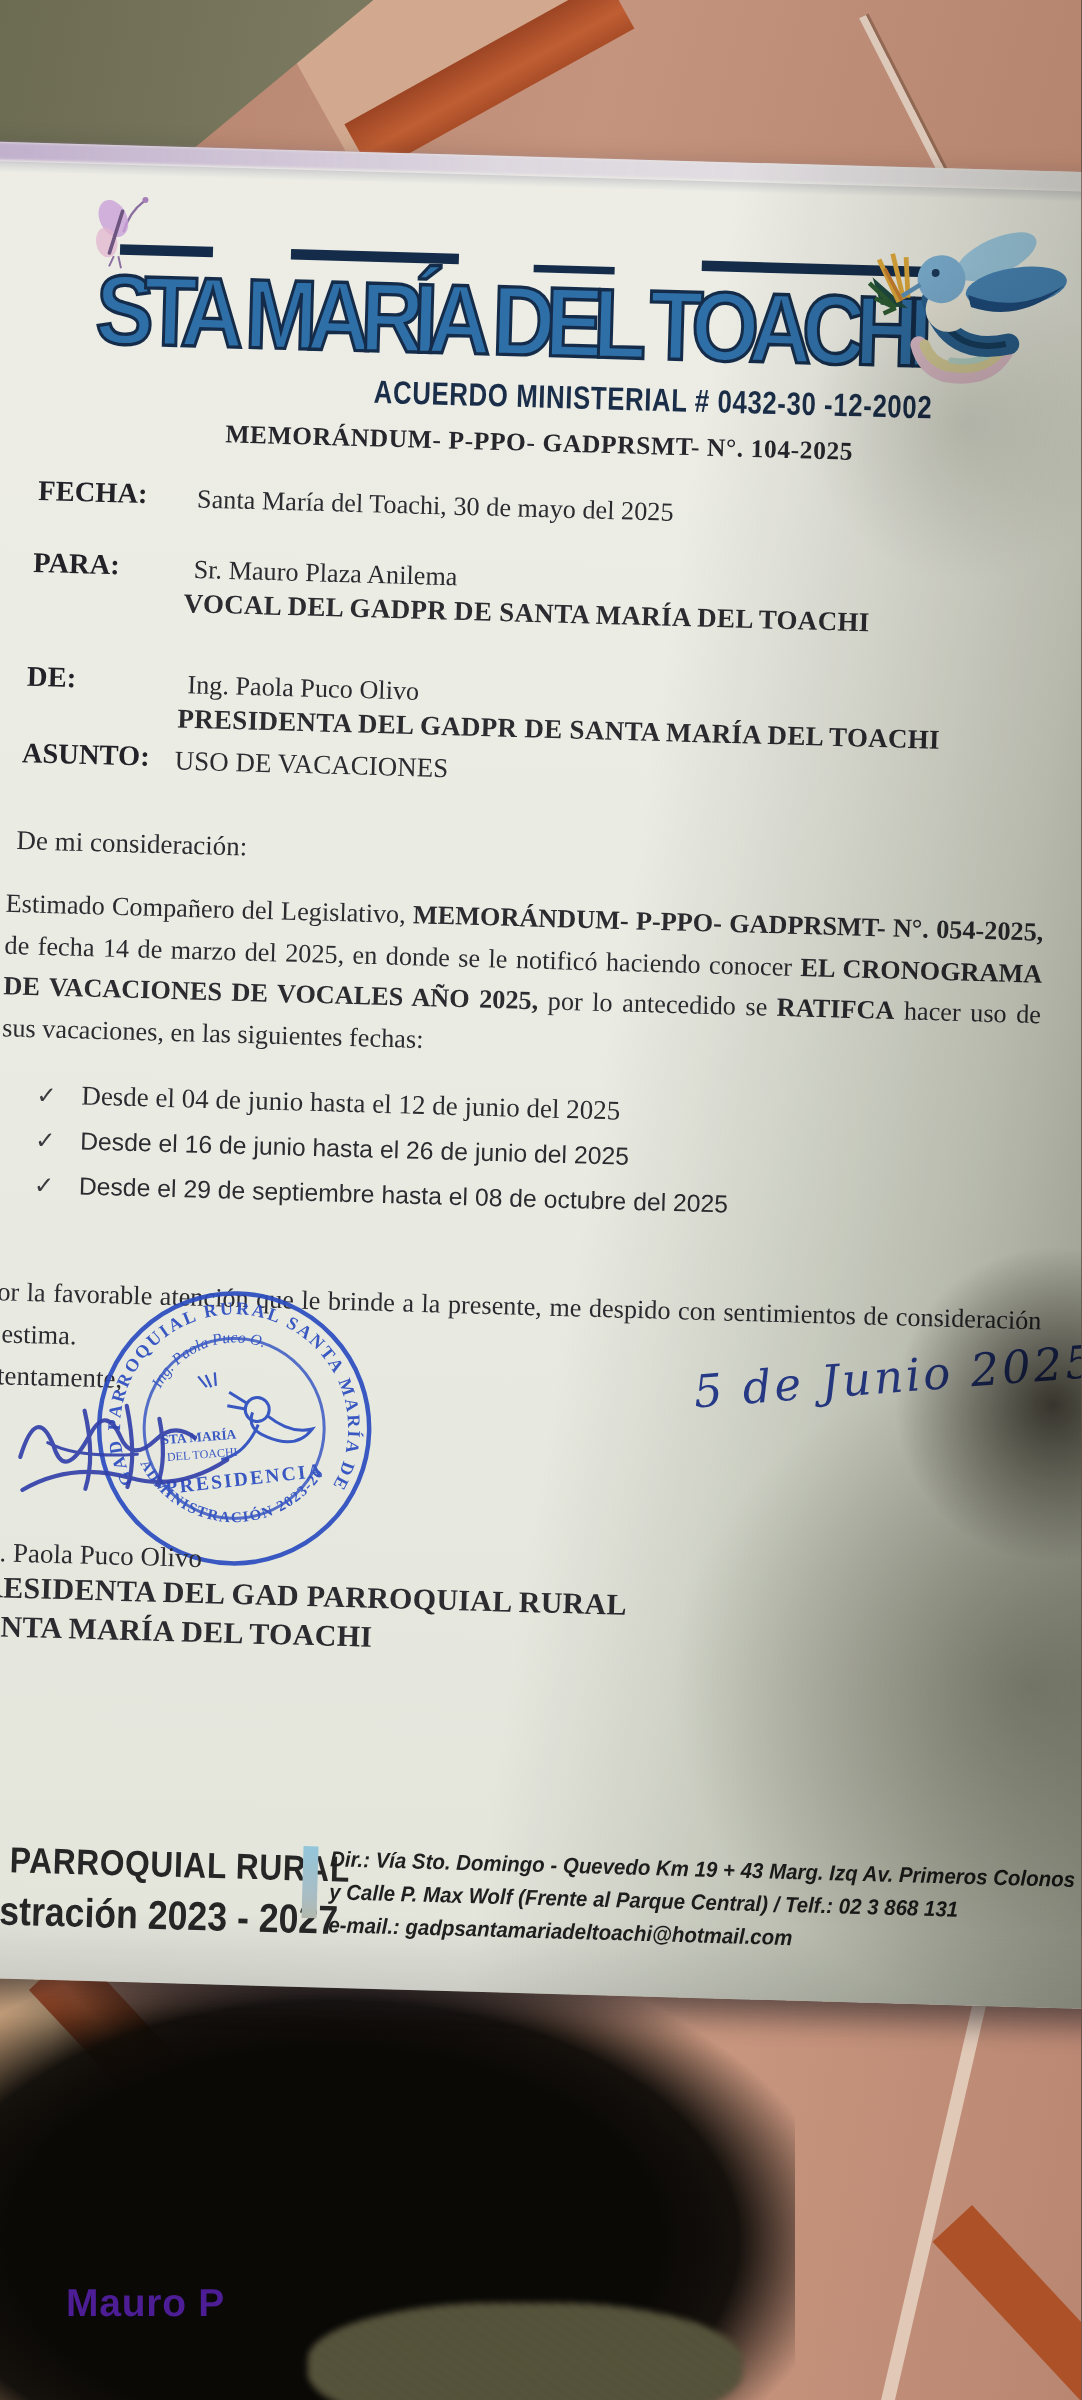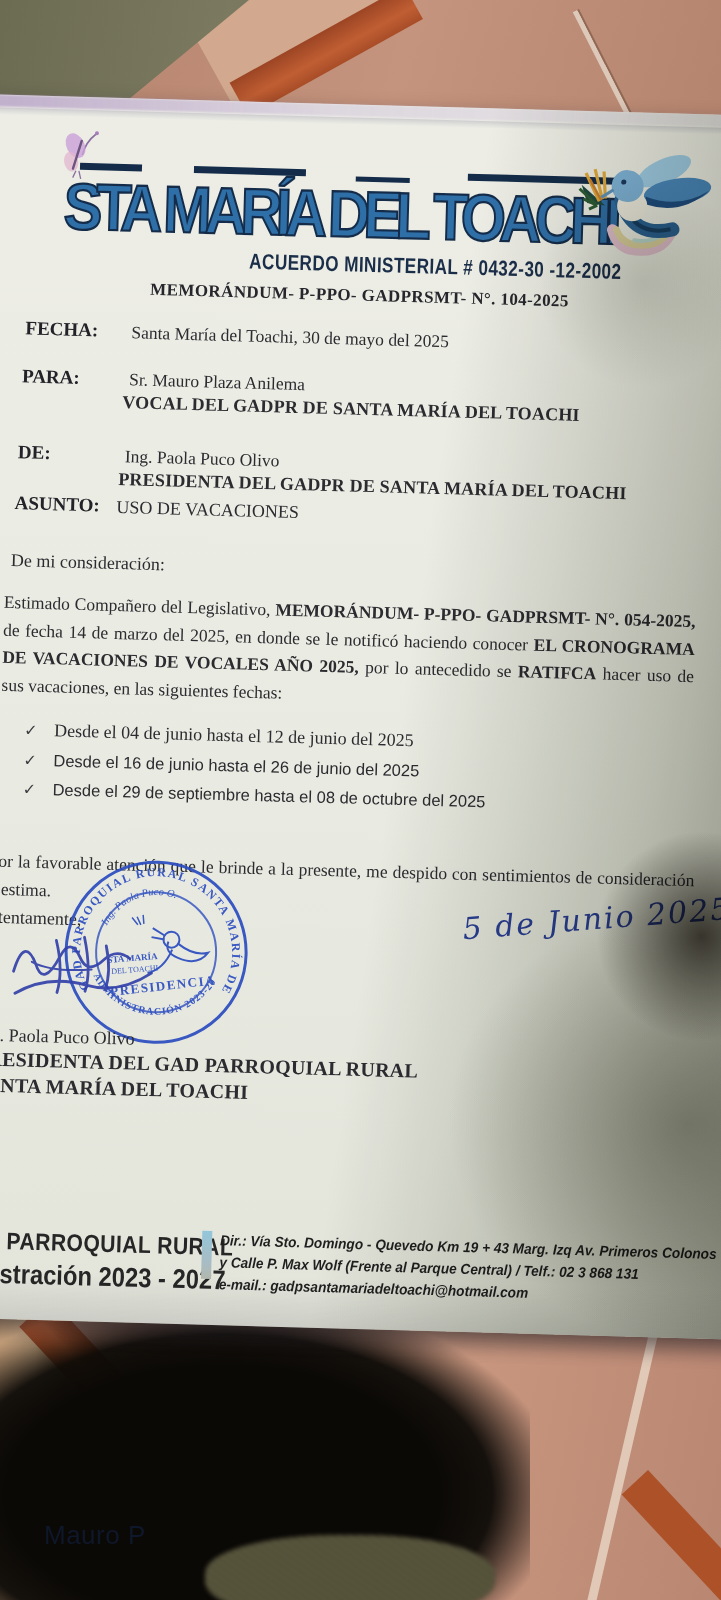--- a/index.html
+++ b/index.html
@@ -69,21 +69,21 @@
 
   
   .stencil{font-family:"Liberation Sans",sans-serif;font-weight:bold;color:#262626;}
   .f-org{left:4px;top:1132px;font-size:24px;transform:scaleX(.88);transform-origin:left;letter-spacing:.5px;white-space:nowrap;}
   .f-admin{left:-28px;top:1164px;font-size:27px;transform:scaleX(.88);transform-origin:left;white-space:nowrap;}
   .f-bar{left:254px;top:1130px;width:10px;height:48px;background:linear-gradient(#93c6da,#a9bcc3 70%,#b2b8ad);}
   .f-addr{left:272px;top:1128px;width:450px;font-size:14.5px;line-height:22px;font-style:italic;
      transform:scaleX(.94);transform-origin:left;color:#1f1f1f;white-space:nowrap;}
 
   
-  .wa-name{left:44px;top:1520px;font-family:"Liberation Sans",sans-serif;font-weight:normal;font-size:26px;color:#0f172a;letter-spacing:.5px;}
+  .wa-name{left:44px;top:1520px;font-family:"Liberation Sans",sans-serif;font-weight:bold;font-size:26px;color:#4c1d95;letter-spacing:.5px;}
 </style>
 </head>
 <body>
 
 <div id="scene">
 
   <div class="abs bg-top"></div>
   <div class="abs bg-pale-tile"></div>
   <div class="abs bg-red-band"></div>
   <div class="abs bg-olive"></div>

